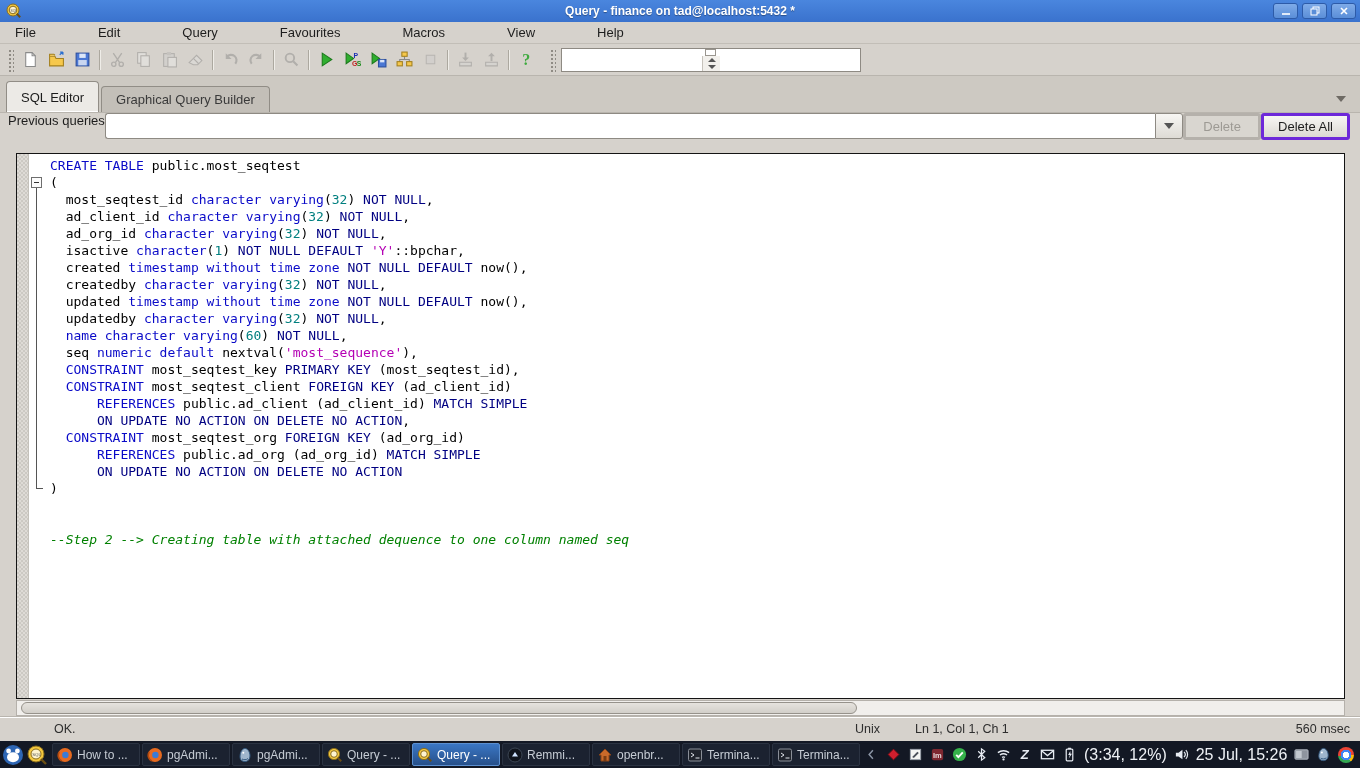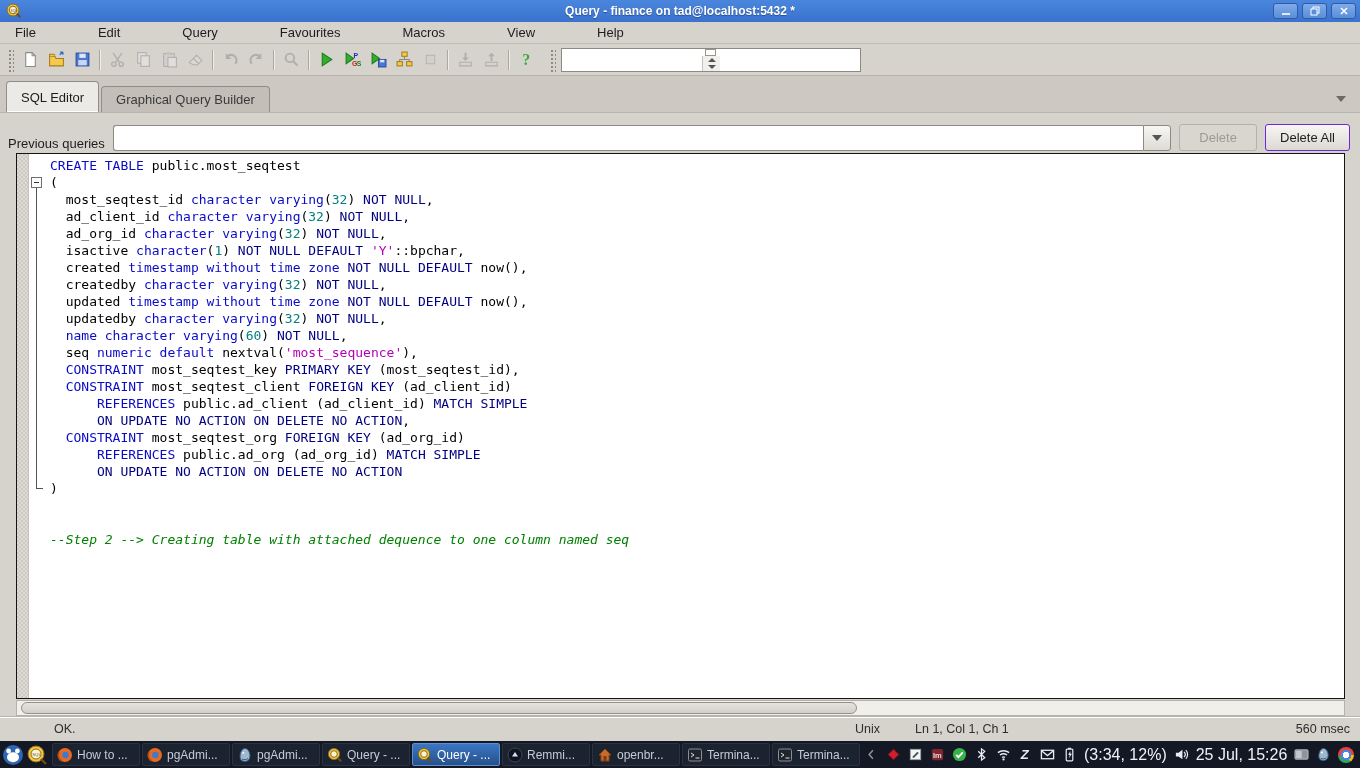--- a/index.html
+++ b/index.html
@@ -35,27 +35,27 @@
   .spin-dn { border-top: 4px solid #555; }
 
   
   .tabrow { height: 37px; flex: 0 0 37px; background: #cdc9c2; display: flex; align-items: flex-end; padding: 6px 6px 0 6px; position: relative; border-bottom: 1px solid #b9b5ae; }
   .tab { height: 28px; display: flex; align-items: center; padding: 0 14px; font-size: 13px; border: 1px solid #918d86; border-bottom: none; border-radius: 4px 4px 0 0; }
   .tab.active { background: #eceae6; color: #1c1c1c; position: relative; z-index: 2; height: 31px; box-shadow: 0 -1px 0 #fff inset; }
   .tab.inactive { background: #c3bfb8; color: #3a3a3a; margin-left: 2px; height: 26px; }
   .tab-overflow { position: absolute; right: 14px; bottom: 10px; width: 0; height: 0; border-left: 5px solid transparent; border-right: 5px solid transparent; border-top: 6px solid #6e6a64; }
 
   
-  .prevrow { height: 38px; flex: 0 0 38px; background: #d6d2cc; display: flex; align-items: flex-end; padding: 0 10px 0 8px; gap: 8px; }
+  .prevrow { height: 38px; flex: 0 0 38px; background: #d6d2cc; display: flex; align-items: flex-start; padding: 0 10px 0 8px; gap: 0; }
   .prev-label { font-size: 13px; color: #1d1d1d; white-space: nowrap; }
   .prev-combo { flex: 1; height: 26px; display: flex; }
   .prev-input { flex: 1; height: 26px; background: #fff; border: 1px solid #8e8a83; border-right: none; border-radius: 3px 0 0 3px; }
   .prev-drop { width: 28px; height: 26px; border: 1px solid #8e8a83; background: linear-gradient(#f7f6f3,#dedbd5); display: flex; align-items: center; justify-content: center; border-radius: 0 3px 3px 0; }
   .prev-drop .arr { width: 0; height: 0; border-left: 5px solid transparent; border-right: 5px solid transparent; border-top: 6px solid #555; }
-  .btn { height: 27px; min-width: 78px; padding: 0 14px; font-size: 13px; display: flex; align-items: center; justify-content: center; border: 1px solid #6d28d9; border-radius: 3px; background: linear-gradient(#f7f6f3,#dcd9d3); color: #1d1d1d; }
+  .btn { height: 27px; min-width: 78px; padding: 0 14px; font-size: 13px; display: flex; align-items: center; justify-content: center; border: 3px solid #6d28d9; border-radius: 3px; background: linear-gradient(#f7f6f3,#dcd9d3); color: #1d1d1d; }
   .btn.disabled { color: #9d9a94; background: #d9d6d0; border-color: #b5b1ab; }
 
   
   .editorwrap { flex: 1 1 auto; display: flex; flex-direction: column; padding: 2px 15px 0 16px; background: #d6d2cc; min-height: 0; }
   .editor { flex: 1 1 auto; border: 1px solid #141414; background: #fff; display: flex; position: relative; overflow: hidden; min-height: 0; }
   .gutter { flex: 0 0 12px; background-image: conic-gradient(#ccc9c3 25%, #dedbd6 0 50%, #ccc9c3 0 75%, #dedbd6 0); background-size: 4px 4px; border-right: 1px solid #c4c1ba; }
   .foldmargin { flex: 0 0 15px; position: relative; background: #fff; }
   .fold-box { position: absolute; left: 2px; top: 23px; width: 11px; height: 11px; border: 1px solid #6e6e6e; background: #fcfcfc; }
   .fold-box::after { content: ""; position: absolute; left: 2px; top: 4px; width: 5px; height: 1px; background: #333; }
   .fold-line { position: absolute; left: 7px; top: 34px; width: 7px; height: 301px; border-left: 1px solid #555; border-bottom: 1px solid #555; }

